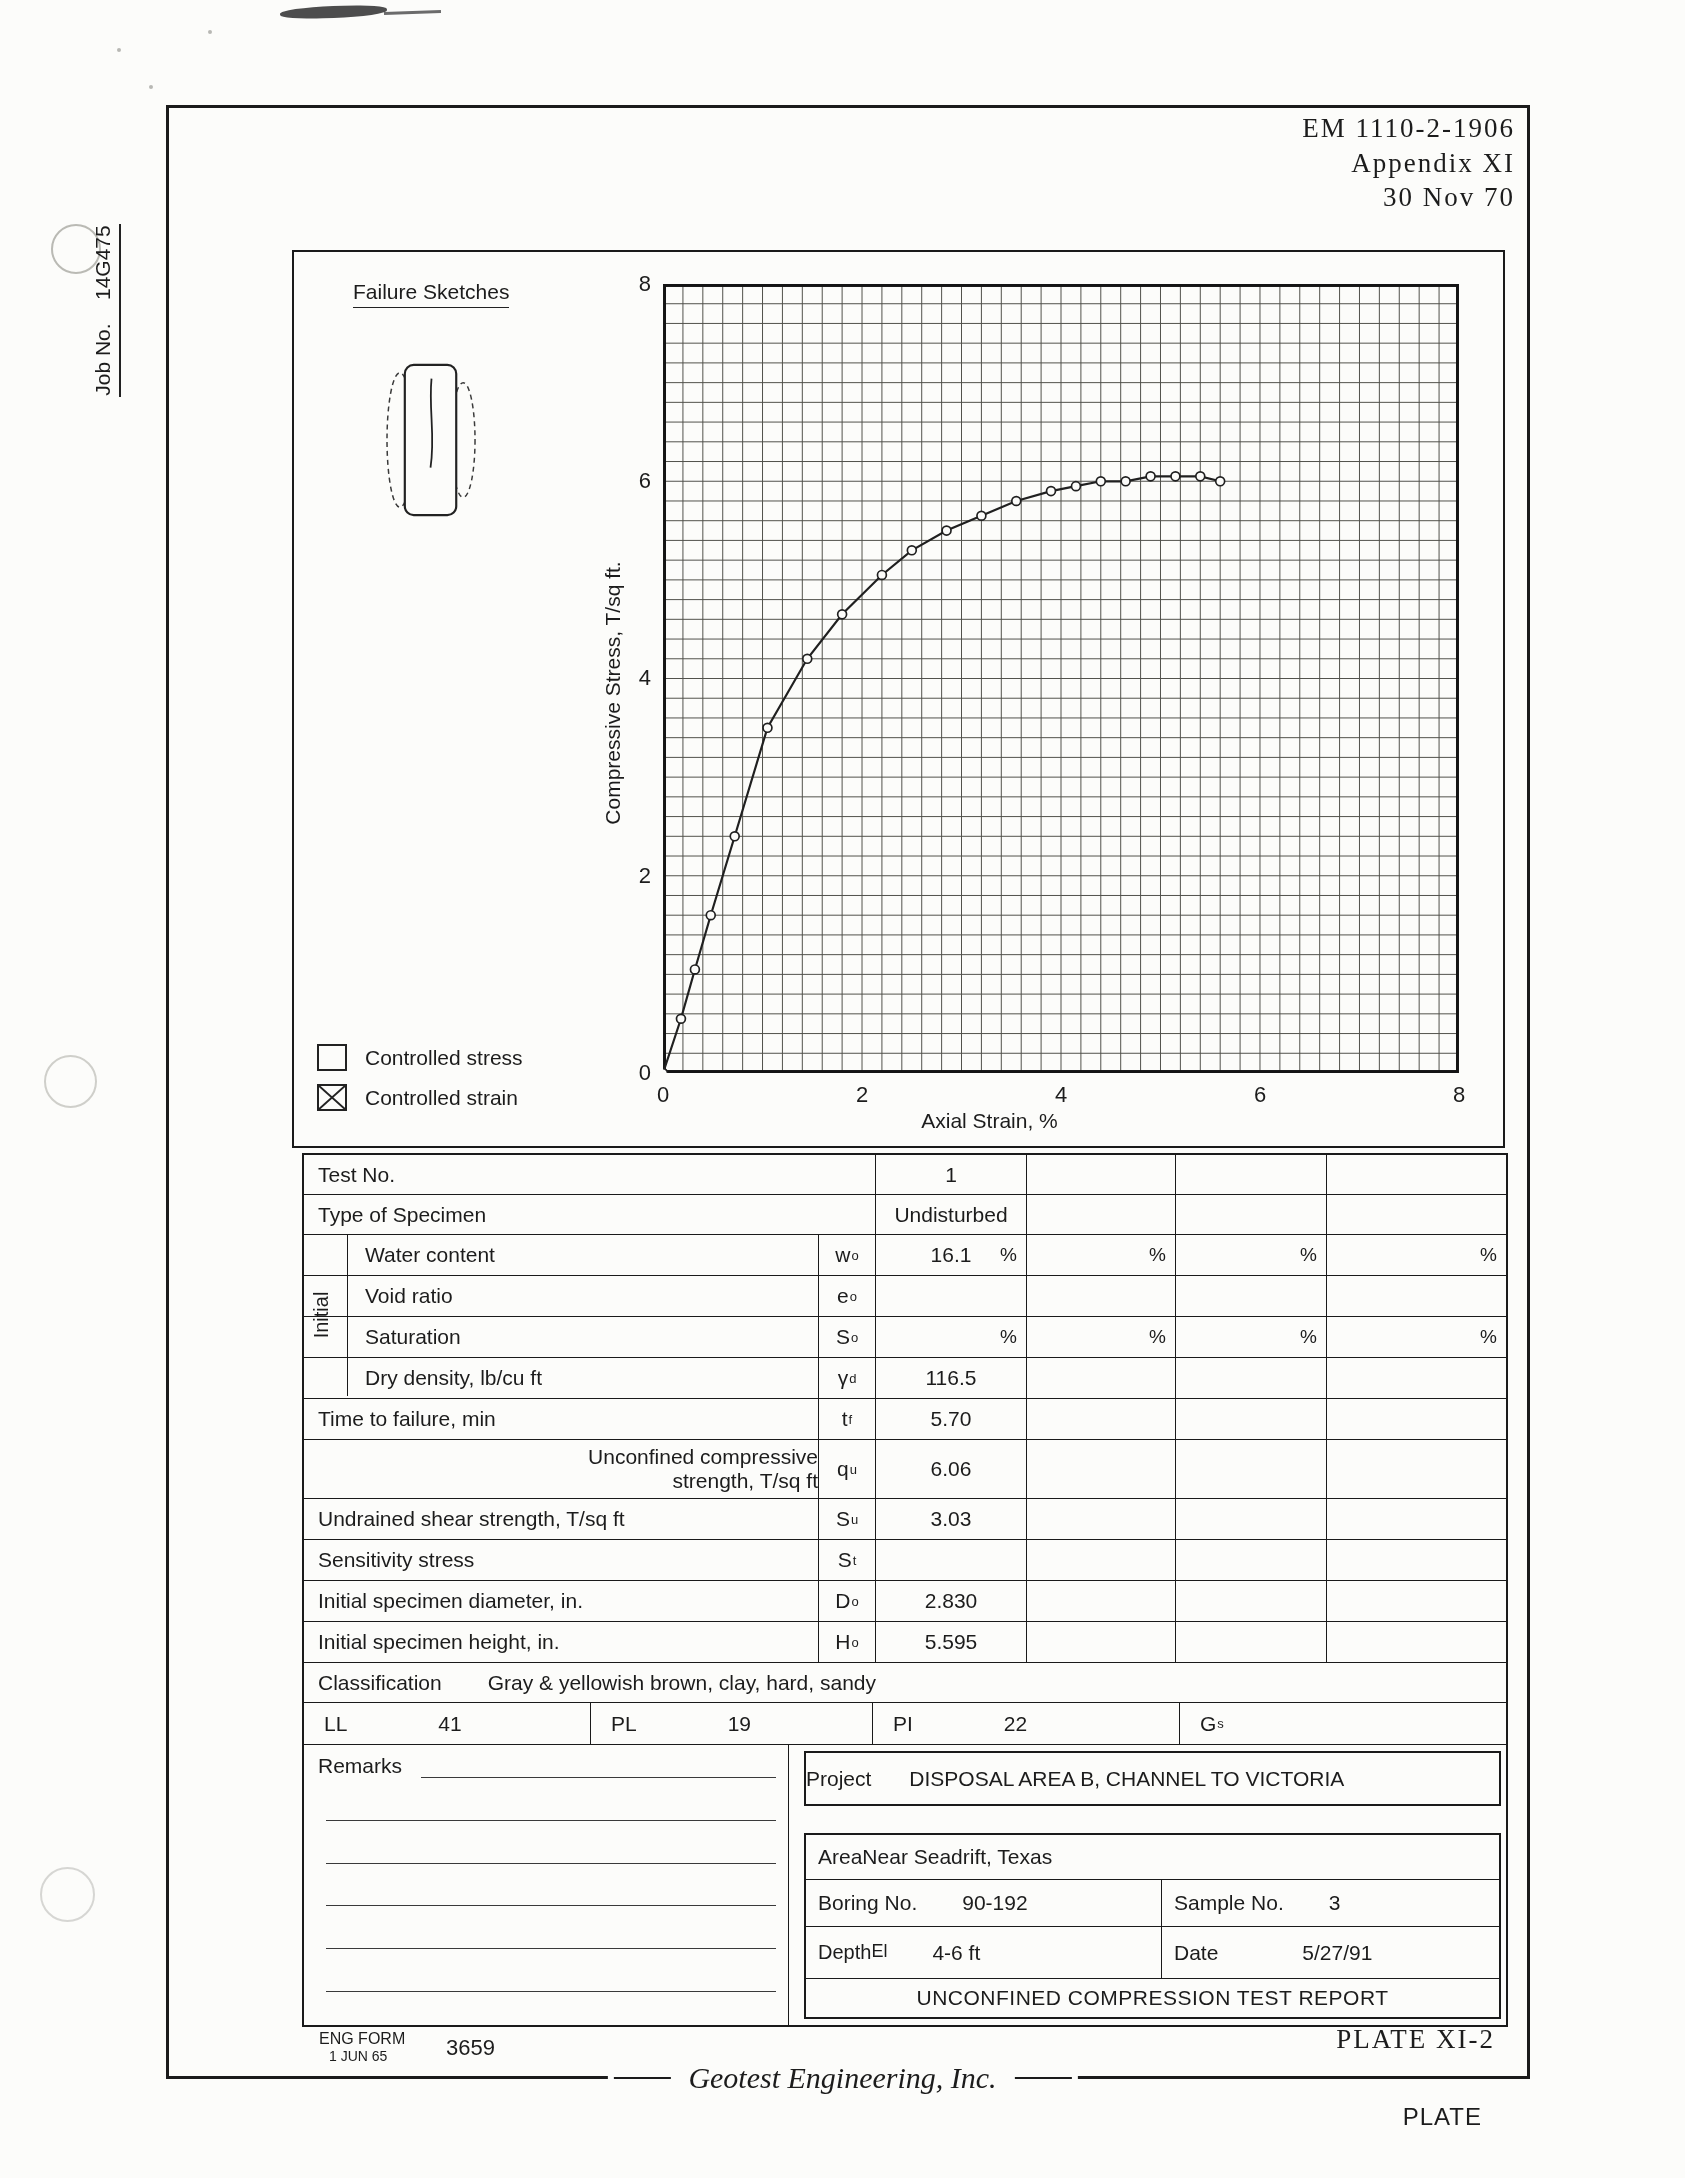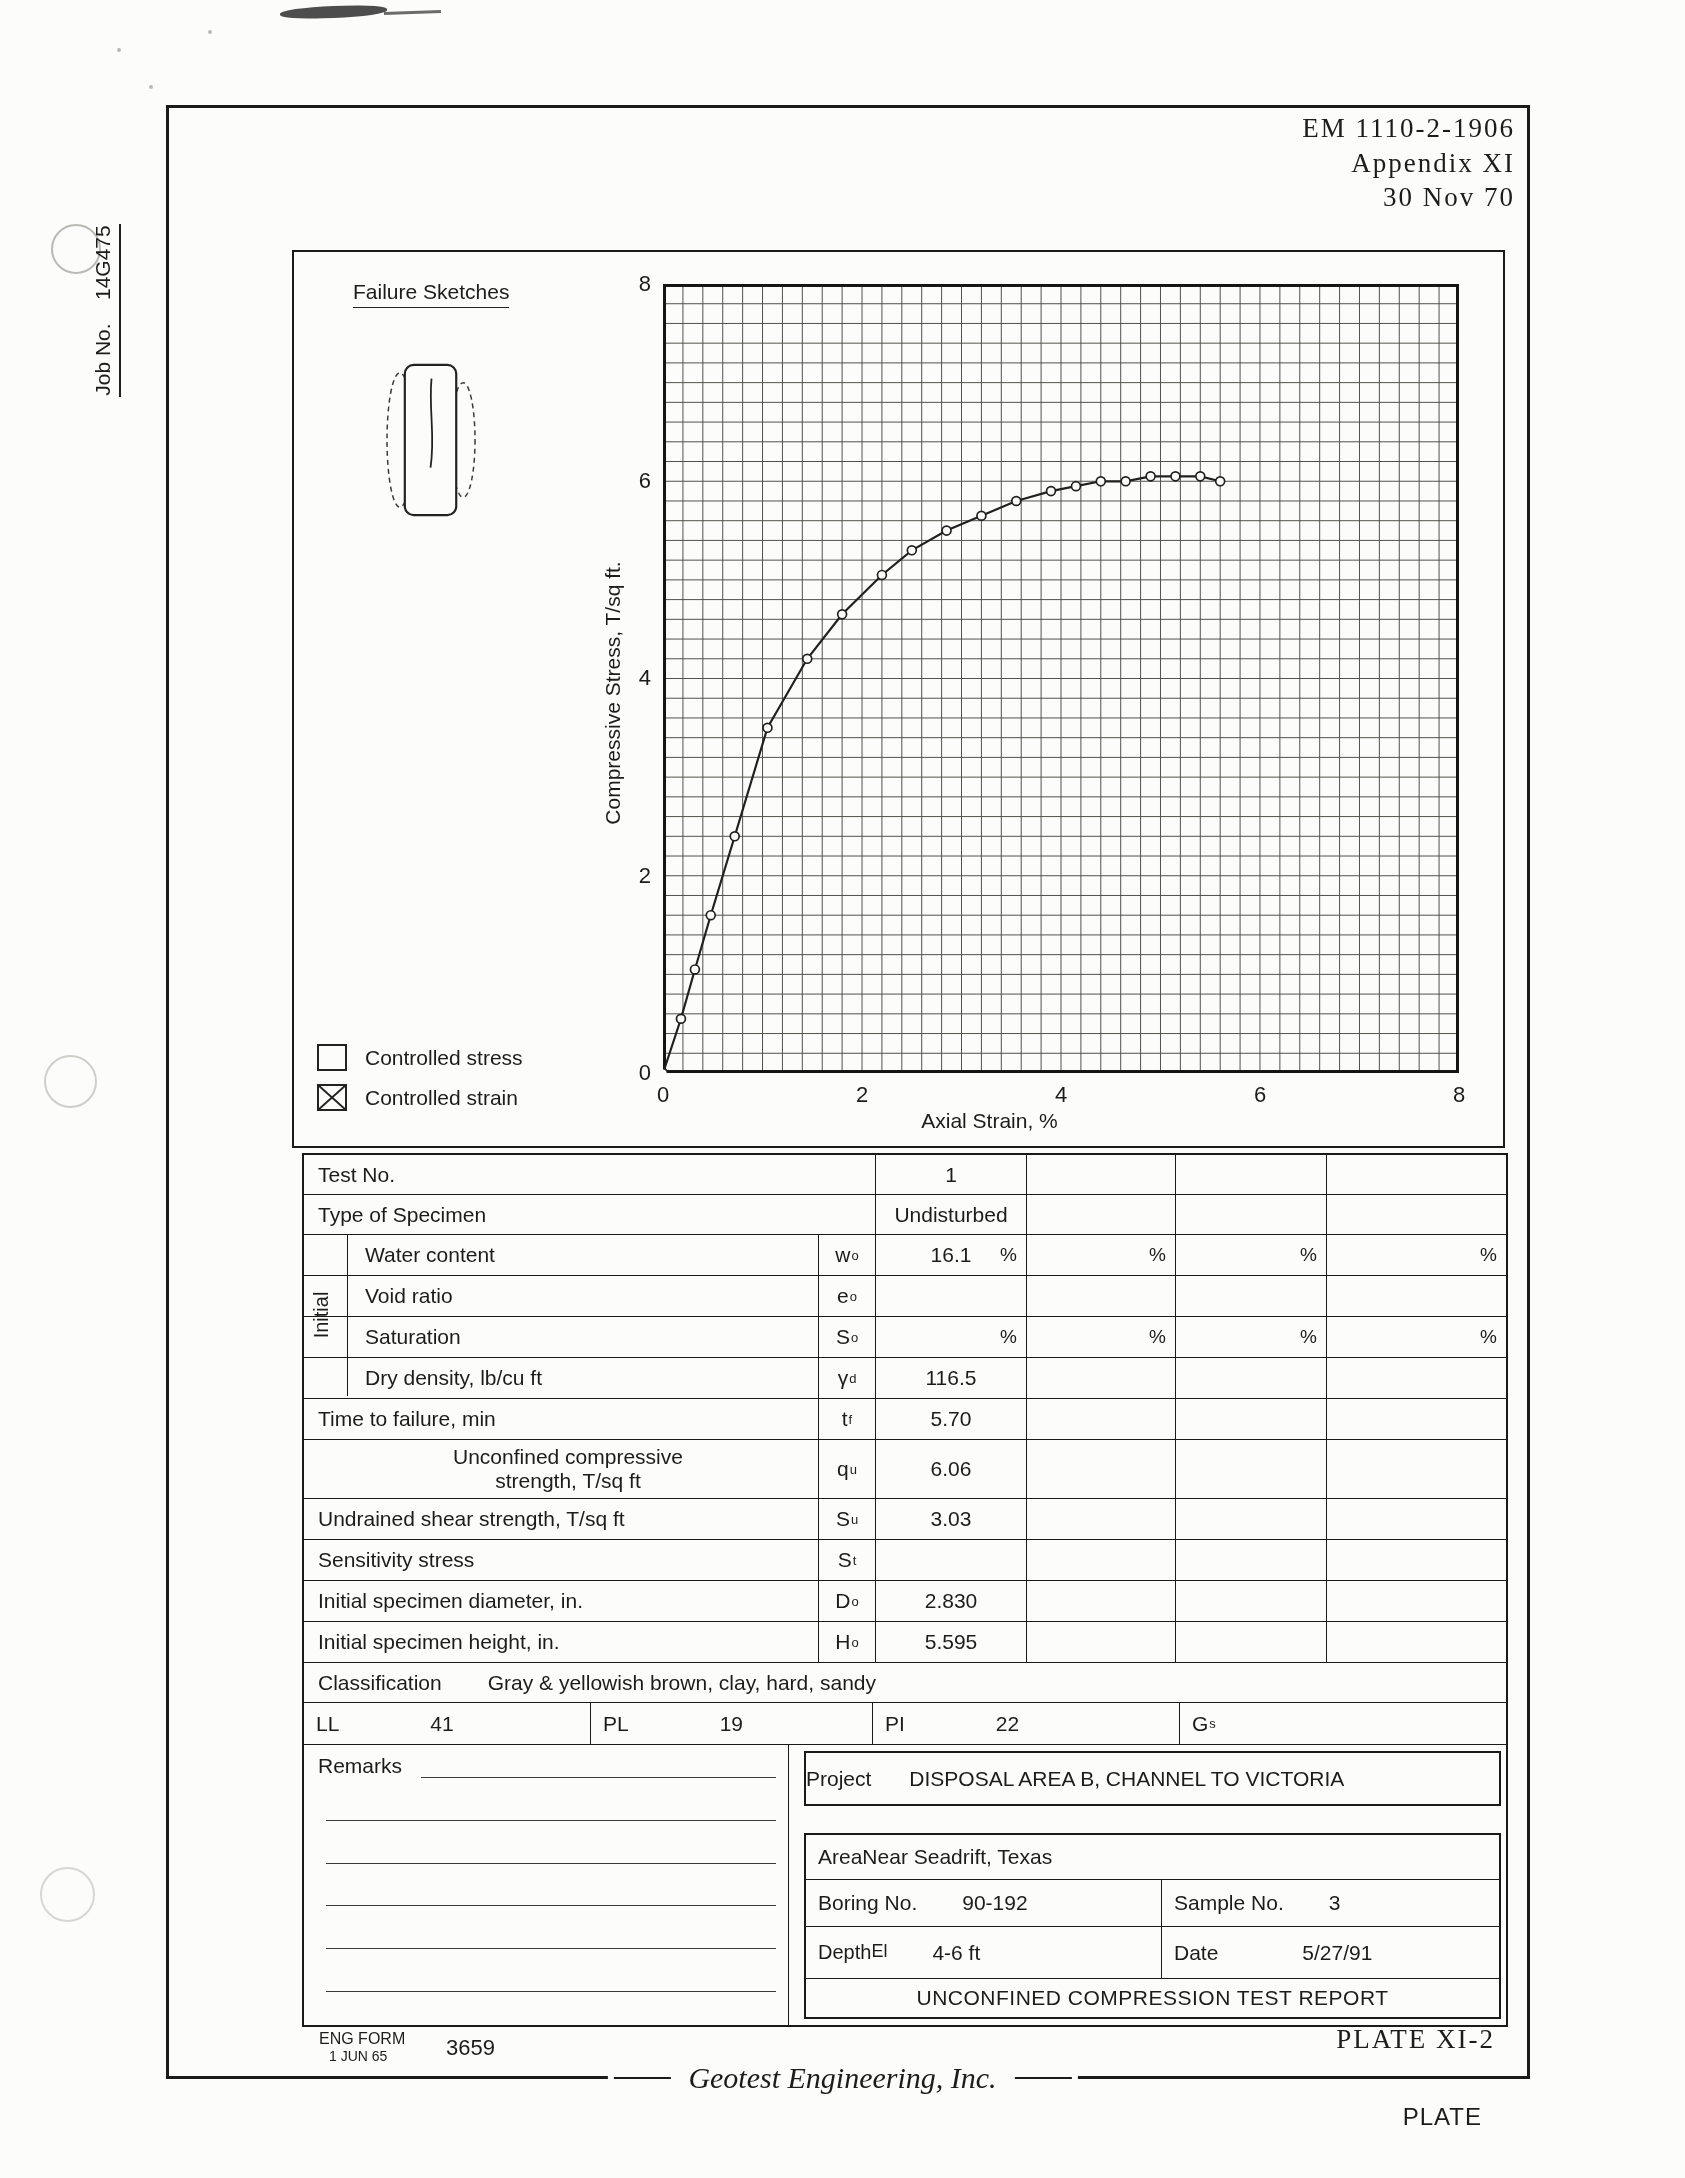--- a/index.html
+++ b/index.html
@@ -46,34 +46,34 @@
 
   
   .ttable{position:absolute;left:302px;top:1153px;width:1206px;border:2.5px solid #1a1a1a}
   .trow{display:flex;border-bottom:1.5px solid #1a1a1a;align-items:stretch;position:relative}
   .h40{height:40px}.h42{height:42px}
   .prow{height:41px}.prow.tall{height:59px}
   .cell{border-right:1.5px solid #1a1a1a;display:flex;align-items:center;position:relative;font-size:21px}
   .c-wide{flex:0 0 572px;padding-left:14px}
   .c-label{flex:0 0 515px;padding-left:14px}
   .c-label.indent{padding-left:61px}
-  .c-label.two-line{flex-direction:column;align-items:center;justify-content:center;line-height:1.15}
+  .c-label.two-line{flex-direction:column;align-items:flex-end;justify-content:center;line-height:1.15}
   .c-sym{flex:0 0 57px;justify-content:center}
   .c-val{flex:0 0 151px;justify-content:center}
   .c-val.v2{flex:0 0 149px}
   .c-val.v3{flex:0 0 151px}
   .c-val.last{flex:1 1 auto;border-right:none}
   .vunit{position:absolute;right:9px;font-size:19px}
   sub{font-size:13px;margin-left:1px}
   .initial-band{position:absolute;left:0;top:79px;width:44px;height:162px;border-right:1.5px solid #1a1a1a}
   .initial-text{position:absolute;left:6px;top:0;width:162px;transform:rotate(-90deg) translateX(-162px);
                 transform-origin:0 0;text-align:center;font-size:20px}
   .classification{align-items:center;padding-left:14px;font-size:21px}
   .cls-value{margin-left:46px}
-  .att-cell{border-right:1.5px solid #1a1a1a;display:flex;align-items:center;padding-left:12px;font-size:21px}
+  .att-cell{border-right:1.5px solid #1a1a1a;display:flex;align-items:center;padding-left:20px;font-size:21px}
   .att-cell .att-val{margin-left:91px}
   .att-cell.last{border-right:none}
 
   .remarks-row{height:280px;border-bottom:none}
   .remarks-cell{flex:0 0 485px;border-right:1.5px solid #1a1a1a;position:relative;font-size:21px}
   .remarks-label{position:absolute;left:14px;top:9px}
   .rline{position:absolute;border-bottom:1.5px solid #3a3a3a;left:22px;right:12px}
   .rline.r0{left:117px;top:32px}
   .rline.r1{top:75px}.rline.r2{top:118px}.rline.r3{top:160px}.rline.r4{top:203px}.rline.r5{top:246px}
 

